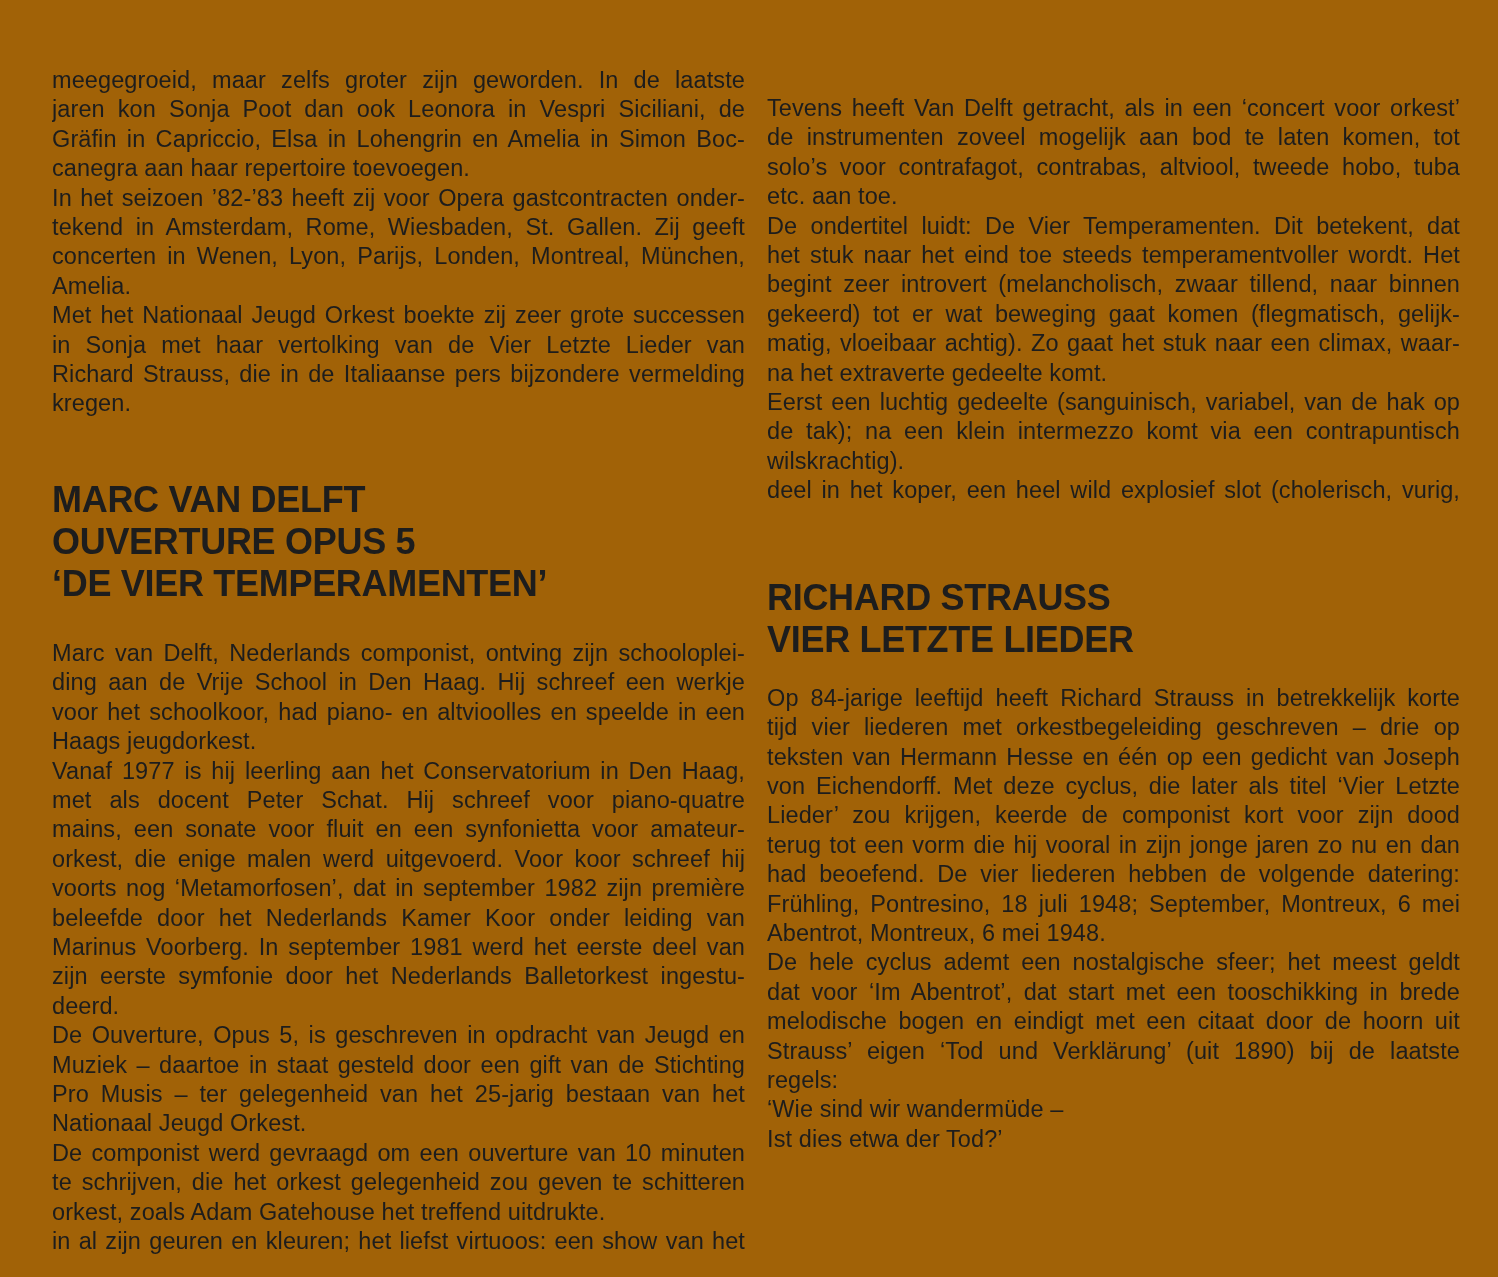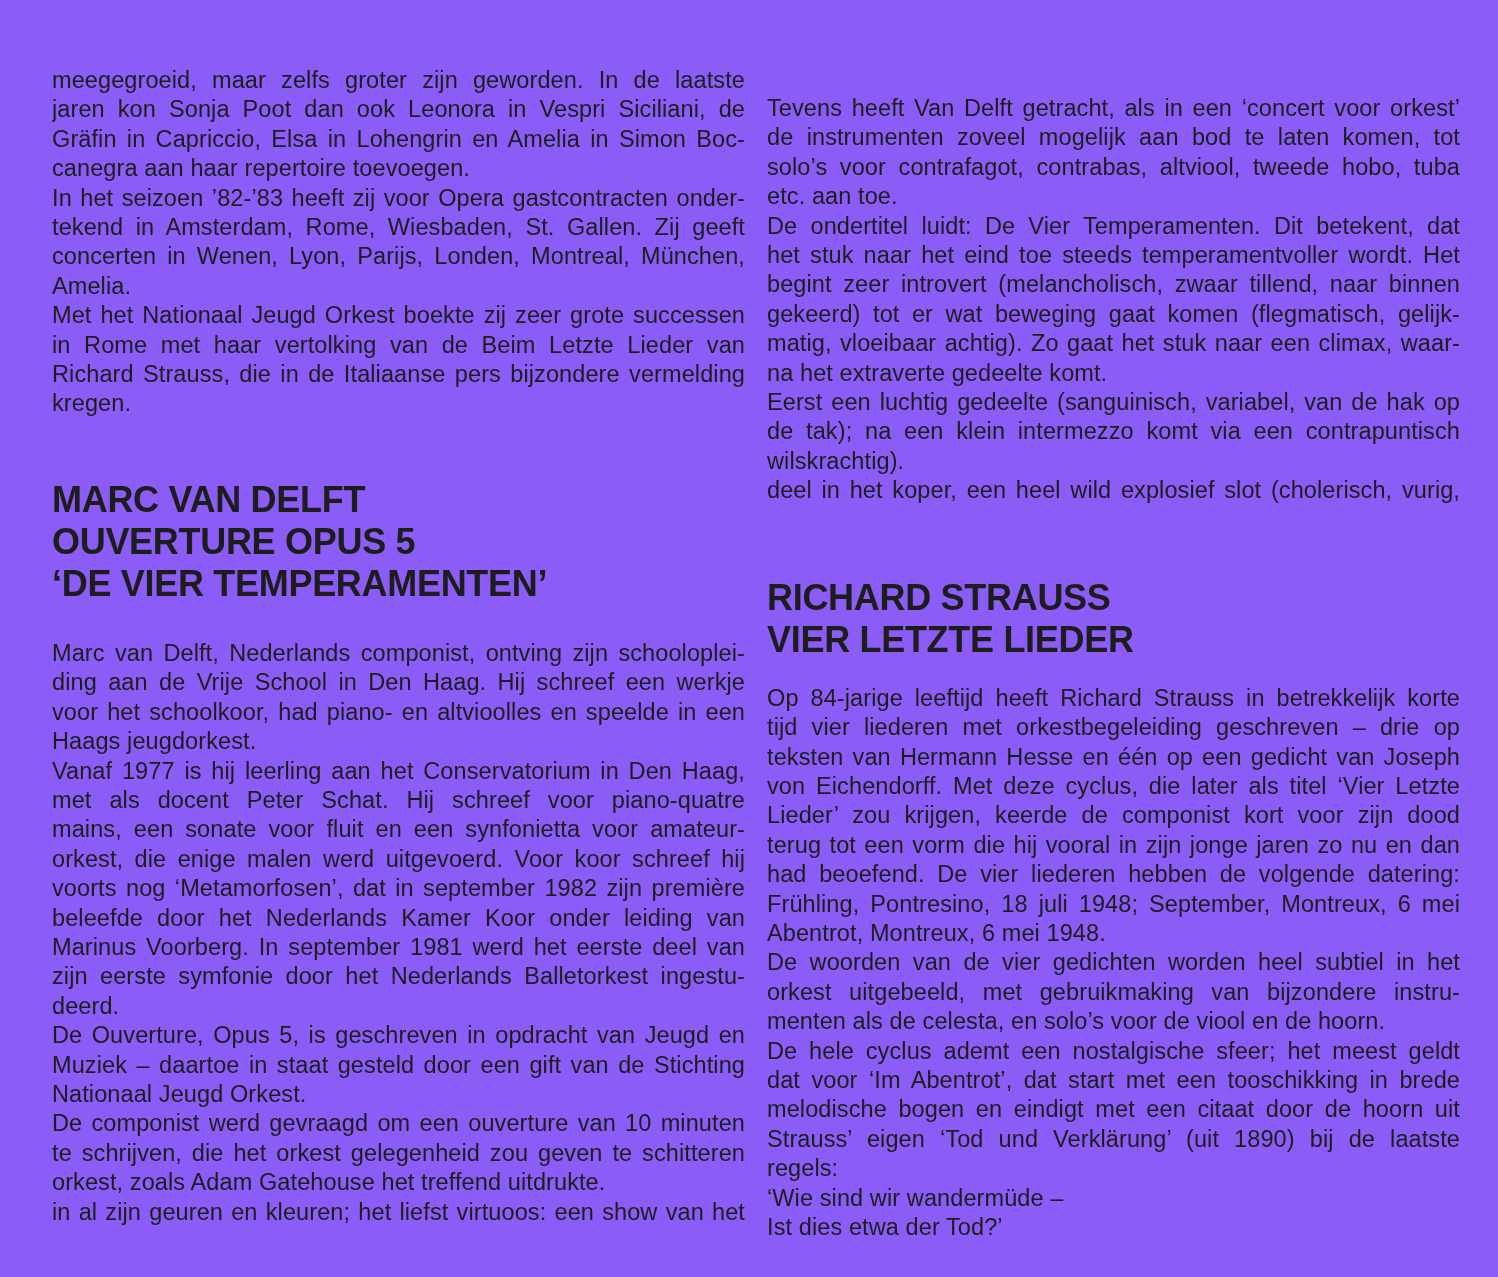--- a/index.html
+++ b/index.html
@@ -4,21 +4,21 @@
 <style>
   html, body {
     margin: 0;
     padding: 0;
     background: #e8e8e8;
   }
   #page {
     position: relative;
     width: 1498px;
     height: 1277px;
-    background: #8b5cf6;
+    background: #a16207;
     overflow: hidden;
     font-family: "Liberation Sans", "DejaVu Sans", sans-serif;
     color: #1d1d1d;
   }
   .column {
     position: absolute;
     top: 66px;
     width: 693px;
   }
   #col-left  { left: 52px; }
@@ -62,21 +62,21 @@
         <div class="line line-last">canegra aan haar repertoire toevoegen.</div>
       </div>
       <div class="block block-body">
         <div class="line">In het seizoen ’82-’83 heeft zij voor Opera gastcontracten onder-</div>
         <div class="line">tekend in Amsterdam, Rome, Wiesbaden, St. Gallen. Zij geeft</div>
         <div class="line">concerten in Wenen, Lyon, Parijs, Londen, Montreal, München,</div>
         <div class="line line-last">Amelia.</div>
       </div>
       <div class="block block-body">
         <div class="line">Met het Nationaal Jeugd Orkest boekte zij zeer grote successen</div>
-        <div class="line">in Rome met haar vertolking van de Beim Letzte Lieder van</div>
+        <div class="line">in Sonja met haar vertolking van de Vier Letzte Lieder van</div>
         <div class="line">Richard Strauss, die in de Italiaanse pers bijzondere vermelding</div>
         <div class="line line-last">kregen.</div>
       </div>
       <div class="block block-heading">
         <div class="line line-last">MARC VAN DELFT</div>
         <div class="line line-last">OUVERTURE OPUS 5</div>
         <div class="line line-last">‘DE VIER TEMPERAMENTEN’</div>
       </div>
       <div class="block block-body">
         <div class="line">Marc van Delft, Nederlands componist, ontving zijn schooloplei-</div>
@@ -91,20 +91,21 @@
         <div class="line">orkest, die enige malen werd uitgevoerd. Voor koor schreef hij</div>
         <div class="line">voorts nog ‘Metamorfosen’, dat in september 1982 zijn première</div>
         <div class="line">beleefde door het Nederlands Kamer Koor onder leiding van</div>
         <div class="line">Marinus Voorberg. In september 1981 werd het eerste deel van</div>
         <div class="line">zijn eerste symfonie door het Nederlands Balletorkest ingestu-</div>
         <div class="line line-last">deerd.</div>
       </div>
       <div class="block block-body">
         <div class="line">De Ouverture, Opus 5, is geschreven in opdracht van Jeugd en</div>
         <div class="line">Muziek – daartoe in staat gesteld door een gift van de Stichting</div>
+        <div class="line">Pro Musis – ter gelegenheid van het 25-jarig bestaan van het</div>
         <div class="line line-last">Nationaal Jeugd Orkest.</div>
       </div>
       <div class="block block-body">
         <div class="line">De componist werd gevraagd om een ouverture van 10 minuten</div>
         <div class="line">te schrijven, die het orkest gelegenheid zou geven te schitteren</div>
         <div class="line line-last">orkest, zoals Adam Gatehouse het treffend uitdrukte.</div>
         <div class="line">in al zijn geuren en kleuren; het liefst virtuoos: een show van het</div>
       </div>
     </div>
   <div id="col-right" class="column">
@@ -137,25 +138,20 @@
         <div class="line">tijd vier liederen met orkestbegeleiding geschreven – drie op</div>
         <div class="line">teksten van Hermann Hesse en één op een gedicht van Joseph</div>
         <div class="line">von Eichendorff. Met deze cyclus, die later als titel ‘Vier Letzte</div>
         <div class="line">Lieder’ zou krijgen, keerde de componist kort voor zijn dood</div>
         <div class="line">terug tot een vorm die hij vooral in zijn jonge jaren zo nu en dan</div>
         <div class="line">had beoefend. De vier liederen hebben de volgende datering:</div>
         <div class="line">Frühling, Pontresino, 18 juli 1948; September, Montreux, 6 mei</div>
         <div class="line line-last">Abentrot, Montreux, 6 mei 1948.</div>
       </div>
       <div class="block block-body">
-        <div class="line">De woorden van de vier gedichten worden heel subtiel in het</div>
-        <div class="line">orkest uitgebeeld, met gebruikmaking van bijzondere instru-</div>
-        <div class="line line-last">menten als de celesta, en solo’s voor de viool en de hoorn.</div>
-      </div>
-      <div class="block block-body">
         <div class="line">De hele cyclus ademt een nostalgische sfeer; het meest geldt</div>
         <div class="line">dat voor ‘Im Abentrot’, dat start met een tooschikking in brede</div>
         <div class="line">melodische bogen en eindigt met een citaat door de hoorn uit</div>
         <div class="line">Strauss’ eigen ‘Tod und Verklärung’ (uit 1890) bij de laatste</div>
         <div class="line line-last">regels:</div>
       </div>
       <div class="block block-body">
         <div class="line line-last">‘Wie sind wir wandermüde –</div>
         <div class="line line-last">Ist dies etwa der Tod?’</div>
       </div>

